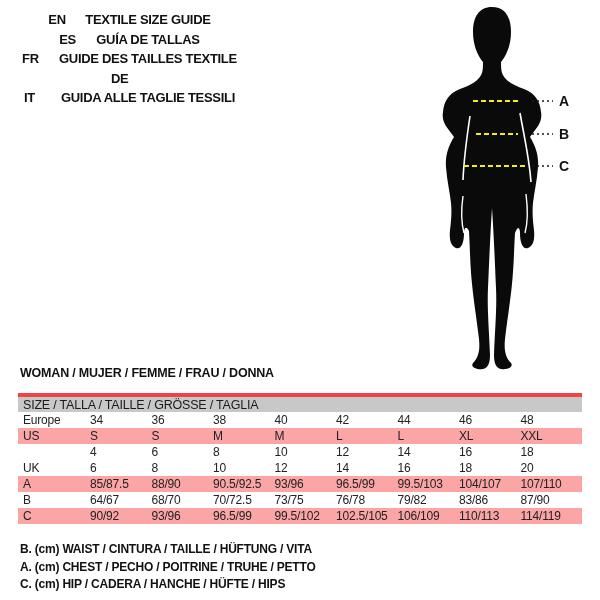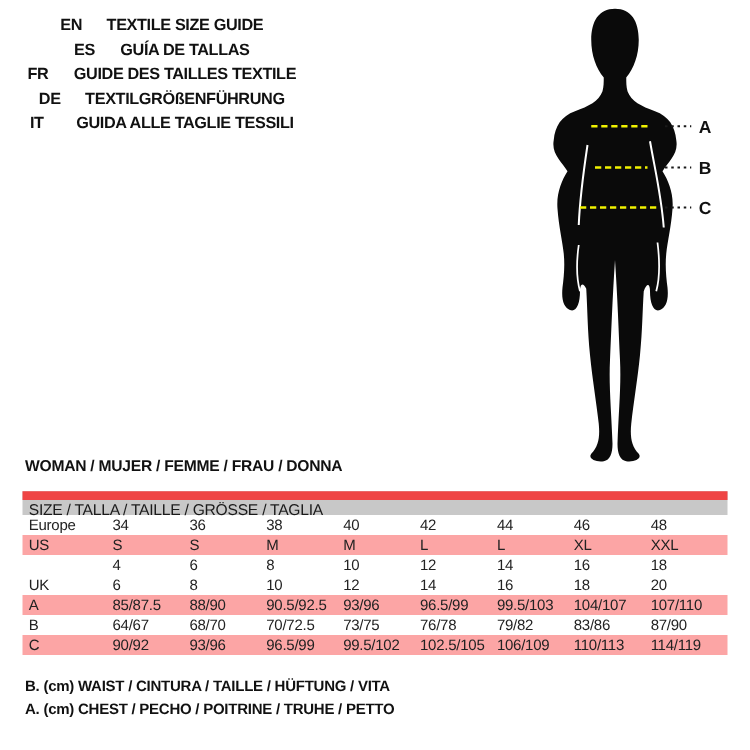--- a/index.html
+++ b/index.html
@@ -39,21 +39,21 @@
   }
 
   
   .size-table {
     position: absolute; left: 18px; top: 393px; width: 564px;
   }
   .size-table-header {
     height: 19px;
     line-height: 17px;
     background: #c8c8c8;
-    border-top: 7px solid #ef4444;
+    border-top: 4px solid #ef4444;
     font-size: 12.5px;
     padding-left: 5px;
     letter-spacing: -0.2px;
     color: #1a1a1a;
     white-space: nowrap;
   }
   .t-row {
     display: flex;
     height: 16px;
     line-height: 16px;
@@ -90,21 +90,20 @@
       <div class="lang-row">
         <span class="lang-code">ES</span>
         <span>GUÍA DE TALLAS</span>
       </div>
       <div class="lang-row">
         <span class="lang-code">FR</span>
         <span>GUIDE DES TAILLES TEXTILE</span>
       </div>
       <div class="lang-row">
         <span class="lang-code">DE</span>
-        <span>TEXTILGRÖßENFÜHRUNG</span>
       </div>
       <div class="lang-row">
         <span class="lang-code">IT</span>
         <span>GUIDA ALLE TAGLIE TESSILI</span>
       </div>
     </div>
 
   <svg class="figure-svg" width="180" height="380" viewBox="420 0 180 380">
     <path fill="#0a0a0a" d="
       M 492 7
@@ -246,15 +245,16 @@
           <div class="t-cell">106/109</div>
           <div class="t-cell">110/113</div>
           <div class="t-cell">114/119</div>
         </div>
       </div>
   </div>
 
   <div class="legend" id="legend">
       <div class="legend-line">B. (cm) WAIST / CINTURA / TAILLE / HÜFTUNG / VITA</div>
       <div class="legend-line">A. (cm) CHEST / PECHO / POITRINE / TRUHE / PETTO</div>
+      <div class="legend-line">C. (cm) HIP / CADERA / HANCHE / HÜFTE / HIPS</div>
     </div>
 
 </div>
 
 </body></html>

